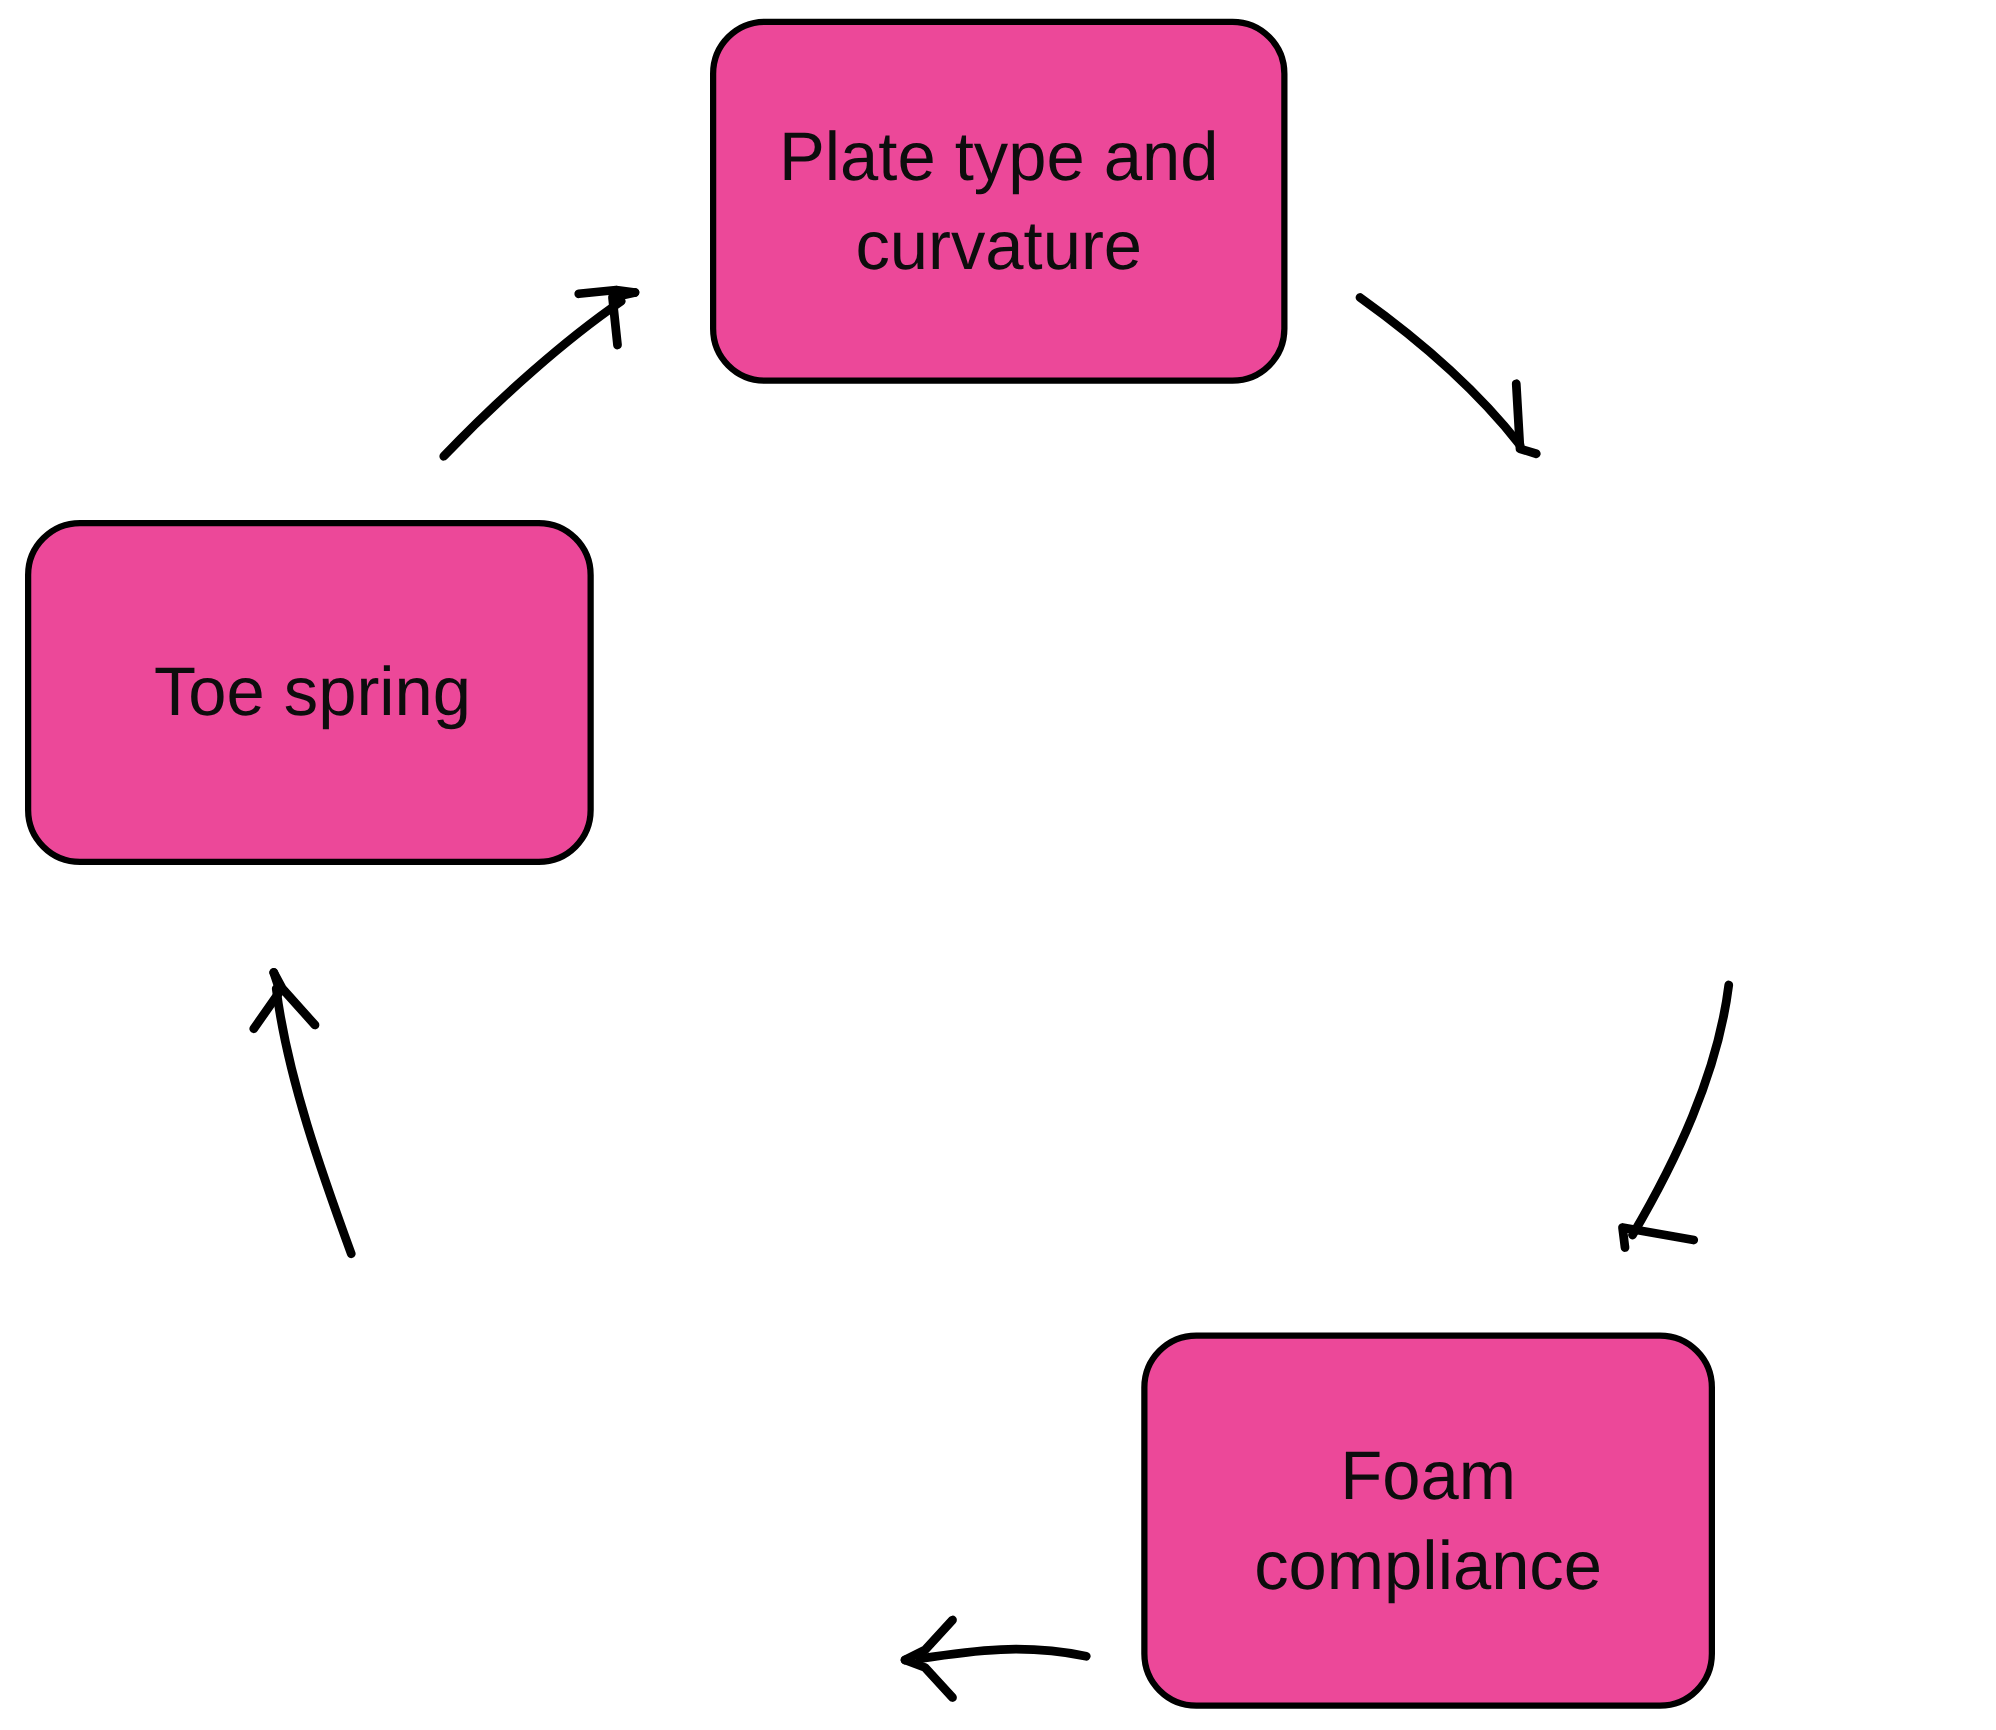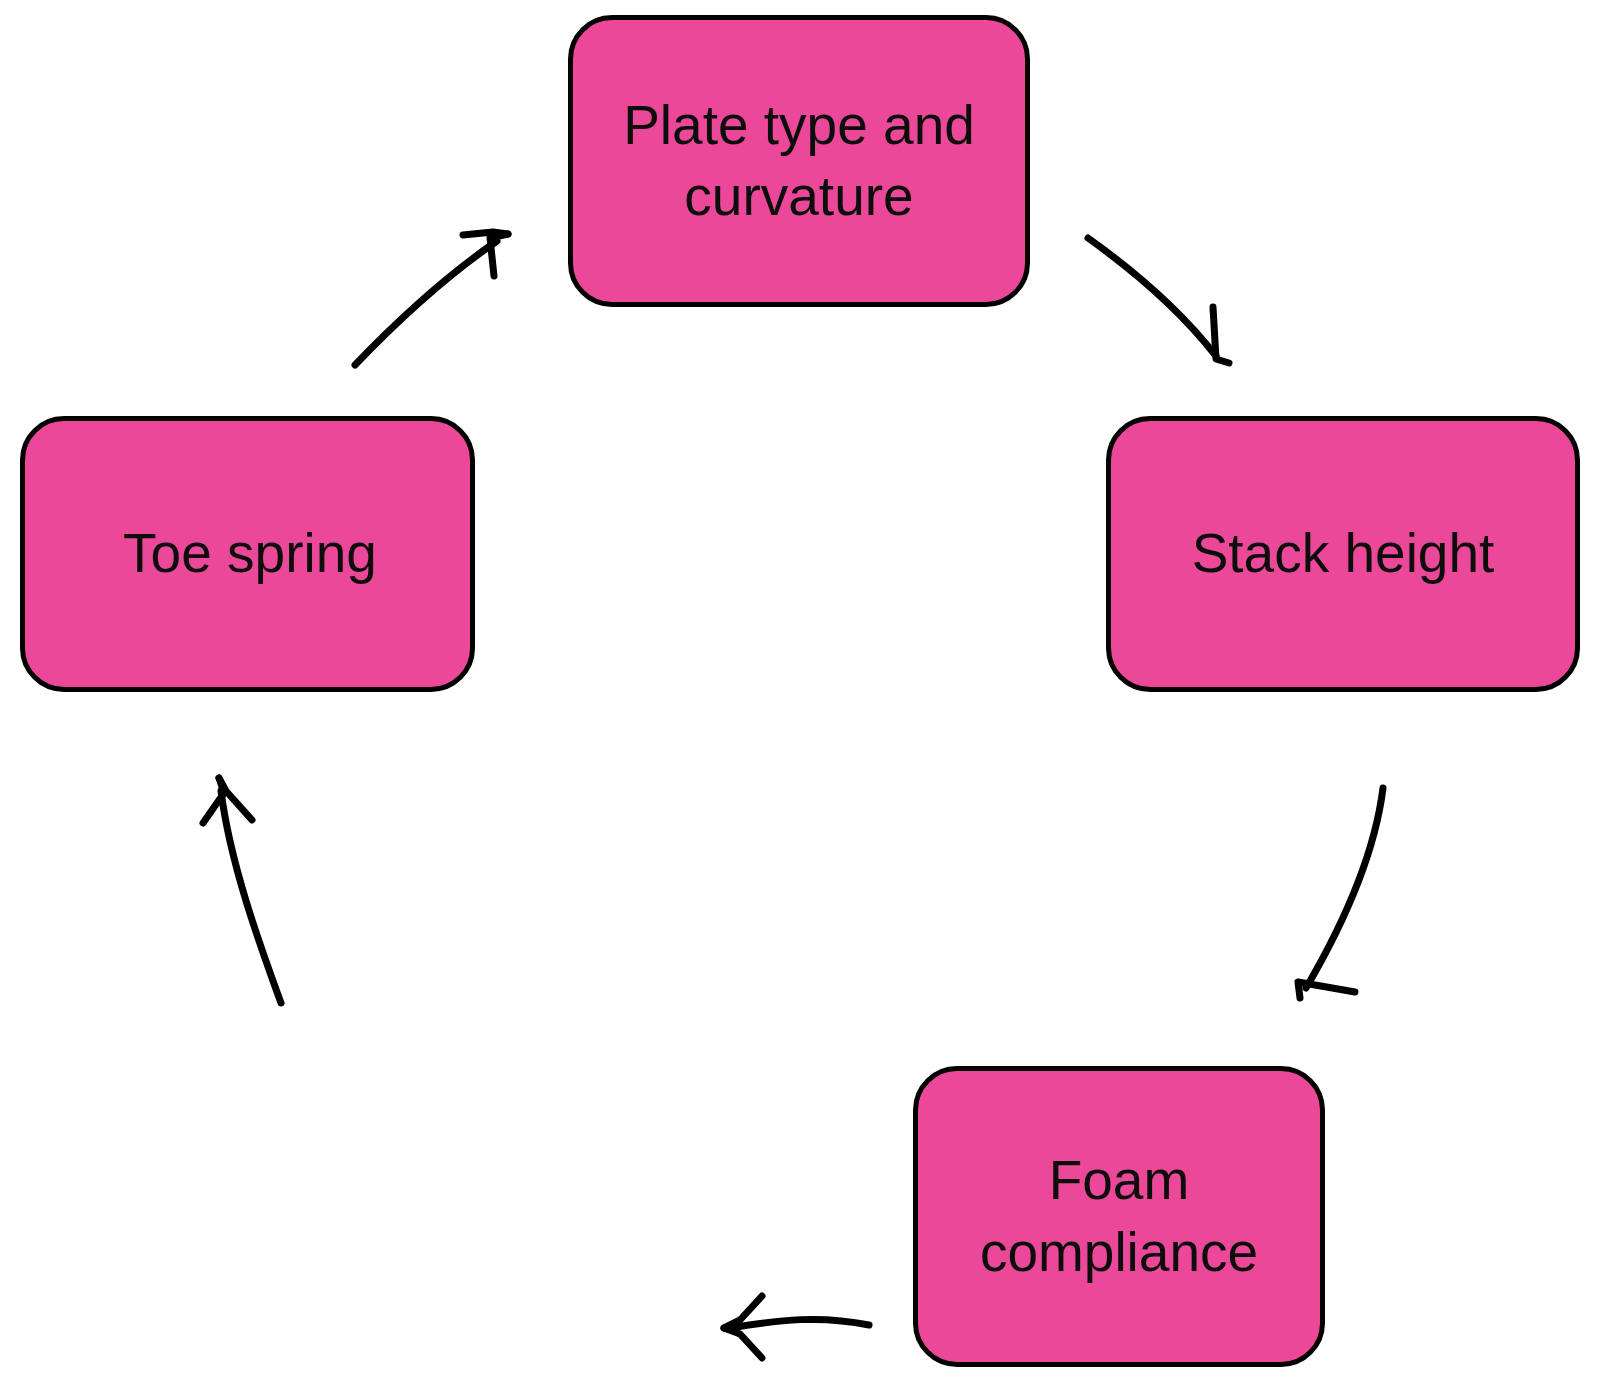--- a/index.html
+++ b/index.html
@@ -47,21 +47,21 @@
     padding: 6px 18px;
   }
   .node-label {
     display: block;
     white-space: pre-line;
   }
 
   
   #node-plate      { left: 568px;  top: 15px;   width: 462px; height: 292px; }
   #node-stack      { left: 1106px; top: 416px;  width: 474px; height: 276px; }
-  #node-foam       { left: 913px;  top: 1066px; width: 412px; height: 301px; }
+  #node-foam       { left: 913px;  top: 1066px; width: 459px; height: 301px; }
   #node-midsole    { left: 228px;  top: 1063px; width: 455px; height: 304px; }
   #node-toespring  { left: 20px;   top: 416px;  width: 455px; height: 276px; padding-left: 23px; }
 </style>
 </head>
 <body>
 
 <div id="diagram-canvas">
 
   <svg class="arrow-layer" viewBox="0 0 1597 1384" width="1597" height="1384" xmlns="http://www.w3.org/2000/svg">
     <g fill="none" stroke="#000000" stroke-width="7" stroke-linecap="round" stroke-linejoin="round">
@@ -95,23 +95,20 @@
       </g>
 
     </g>
   </svg>
 
   <div class="node-box" id="node-plate">
     <span class="node-label">Plate type and
 curvature</span>
   </div>
 
-  <div class="node-box" id="node-stack">
-    <span class="node-label">Stack height</span>
-  </div>
 
   <div class="node-box" id="node-foam">
     <span class="node-label">Foam
 compliance</span>
   </div>
 
 
   <div class="node-box" id="node-toespring">
     <span class="node-label">Toe spring</span>
   </div>

